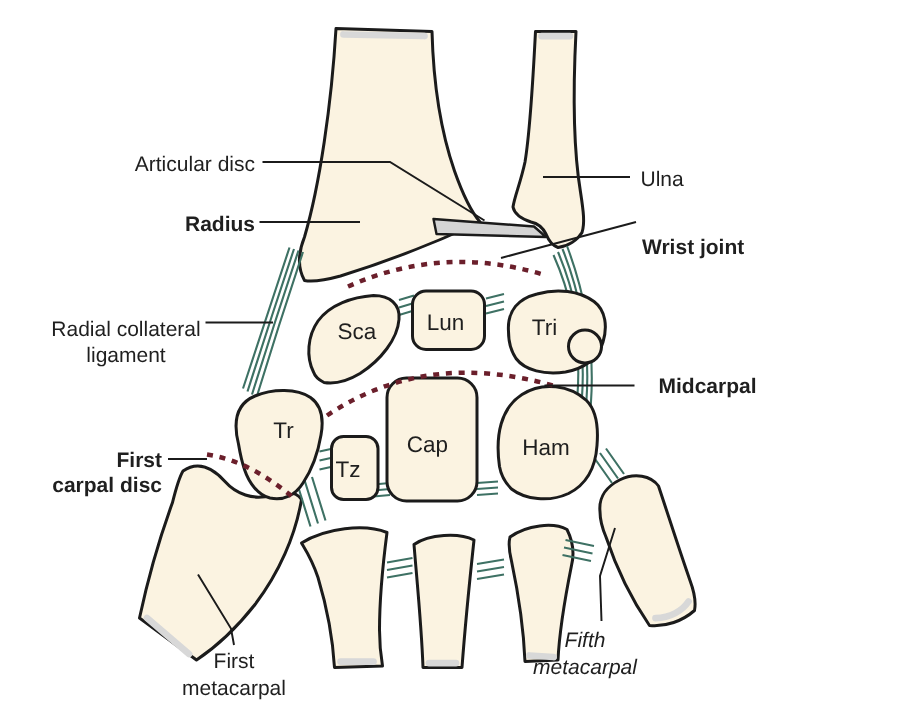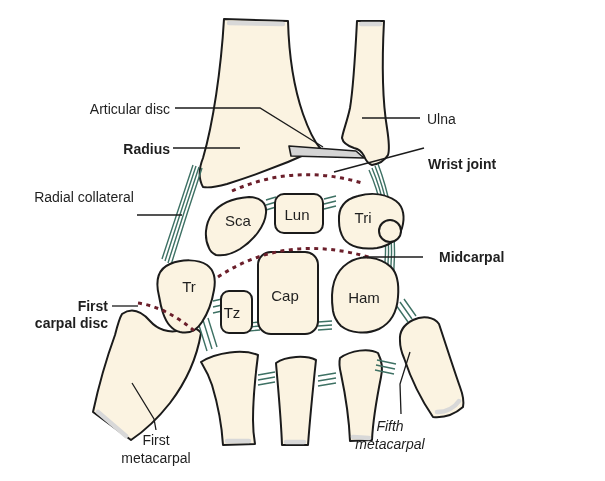--- a/index.html
+++ b/index.html
@@ -125,22 +125,23 @@
   </div>
   <div class="lbl" style="top:141px;right:435px;font-weight:bold;">
     <div>Radius</div>
   </div>
   <div class="lbl" style="top:111px;left:427px;text-align:right;">
     <div>Ulna</div>
   </div>
   <div class="lbl b" style="top:140px;left:428px;margin-top:16px;">
     <div>Wrist joint</div>
   </div>
-  <div class="lbl ctr" style="top:189px;left:20px;width:128px;">
+  <div class="lbl ctr" style="top:211px;left:20px;width:128px;">
     <div>Radial collateral</div>
+    <div>ligament</div>
   </div>
   <div class="lbl b lh18" style="top:248px;left:427px;margin-left:12px;">
     <div>Midcarpal</div>
   </div>
   <div class="lbl b rgt" style="top:298px;right:497px;">
     <div>First</div>
     <div>carpal disc</div>
   </div>
   <div class="lbl ctr lh18" style="top:431px;left:96px;width:120px;">
     <div>First</div>

